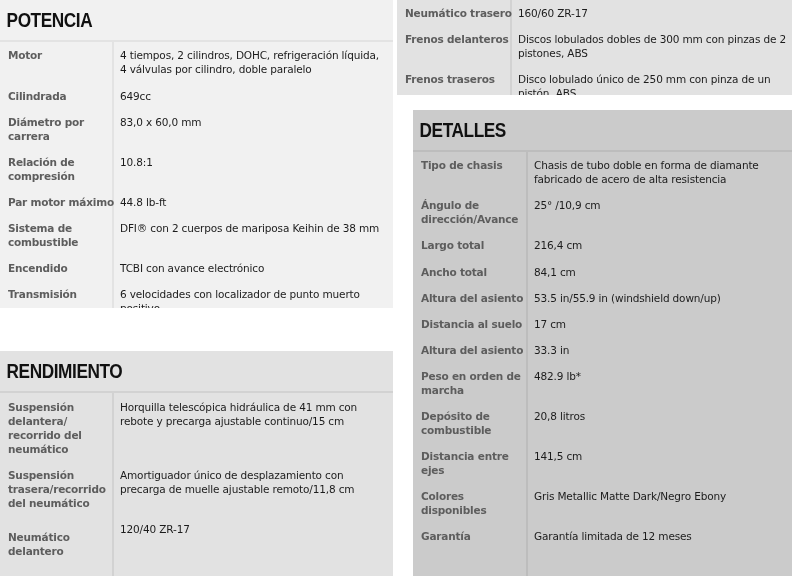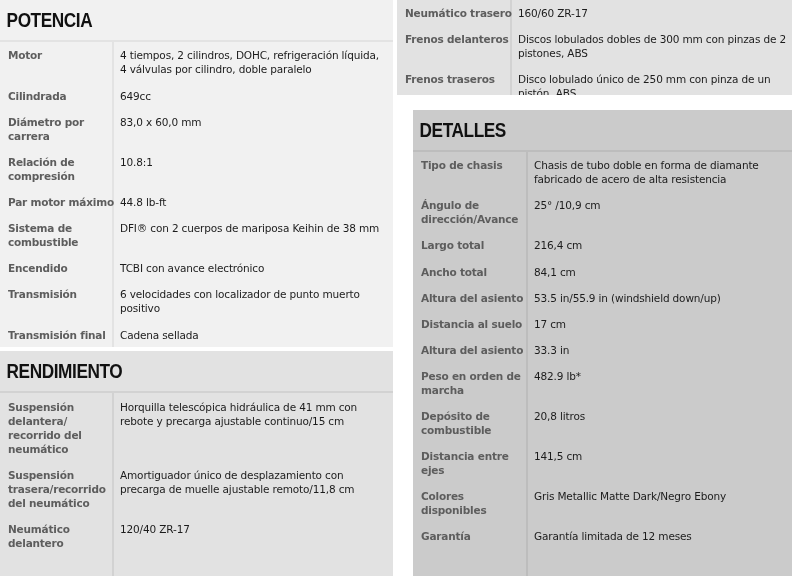--- a/index.html
+++ b/index.html
@@ -39,21 +39,21 @@
       position: absolute; left: 120px; right: 6px;
       font-size: 10.5px; line-height: 14px; color: #1c1c1c;
       letter-spacing: -0.15px;
     }
   </style>
 </head>
 <body>
 
 <div class="col col-left">
 
-  <div class="section sec-potencia" style="top:0;height:347px;">
+  <div class="section sec-potencia" style="top:0;height:308px;">
     <div class="sec-head" style="height:40px;">POTENCIA</div>
     <div class="sec-head-rule" style="top:40px;"></div>
     <div class="divider-v" style="left:112px;top:42px;"></div>
 
     <div class="row" style="top:48px;">
       <div class="label">Motor</div>
       <div class="value">4 tiempos, 2 cilindros, DOHC, refrigeración líquida, 4 válvulas por cilindro, doble paralelo</div>
     </div>
     <div class="row" style="top:89px;">
       <div class="label">Cilindrada</div>
@@ -96,21 +96,21 @@
 
     <div class="row" style="top:49px;">
       <div class="label" style="width:90px;">Suspensión delantera/ recorrido del neumático</div>
       <div class="value">Horquilla telescópica hidráulica de 41 mm con rebote y precarga ajustable continuo/15 cm</div>
     </div>
     <div class="row" style="top:117px;">
       <div class="label">Suspensión trasera/recorrido del neumático</div>
       <div class="value">Amortiguador único de desplazamiento con precarga de muelle ajustable remoto/11,8 cm</div>
     </div>
     <div class="row" style="top:171px;">
-      <div class="label" style="width:80px;">Neumático delantero</div>
+      <div class="label" style="width:80px;margin-top:8px;">Neumático delantero</div>
       <div class="value">120/40 ZR-17</div>
     </div>
   </div>
 </div>
 
 <div class="col col-right">
 
   <div class="section sec-rendimiento" style="top:0;height:95px;">
     <div class="divider-v" style="left:113px;top:0;"></div>
     <div class="row" style="top:6px;">

